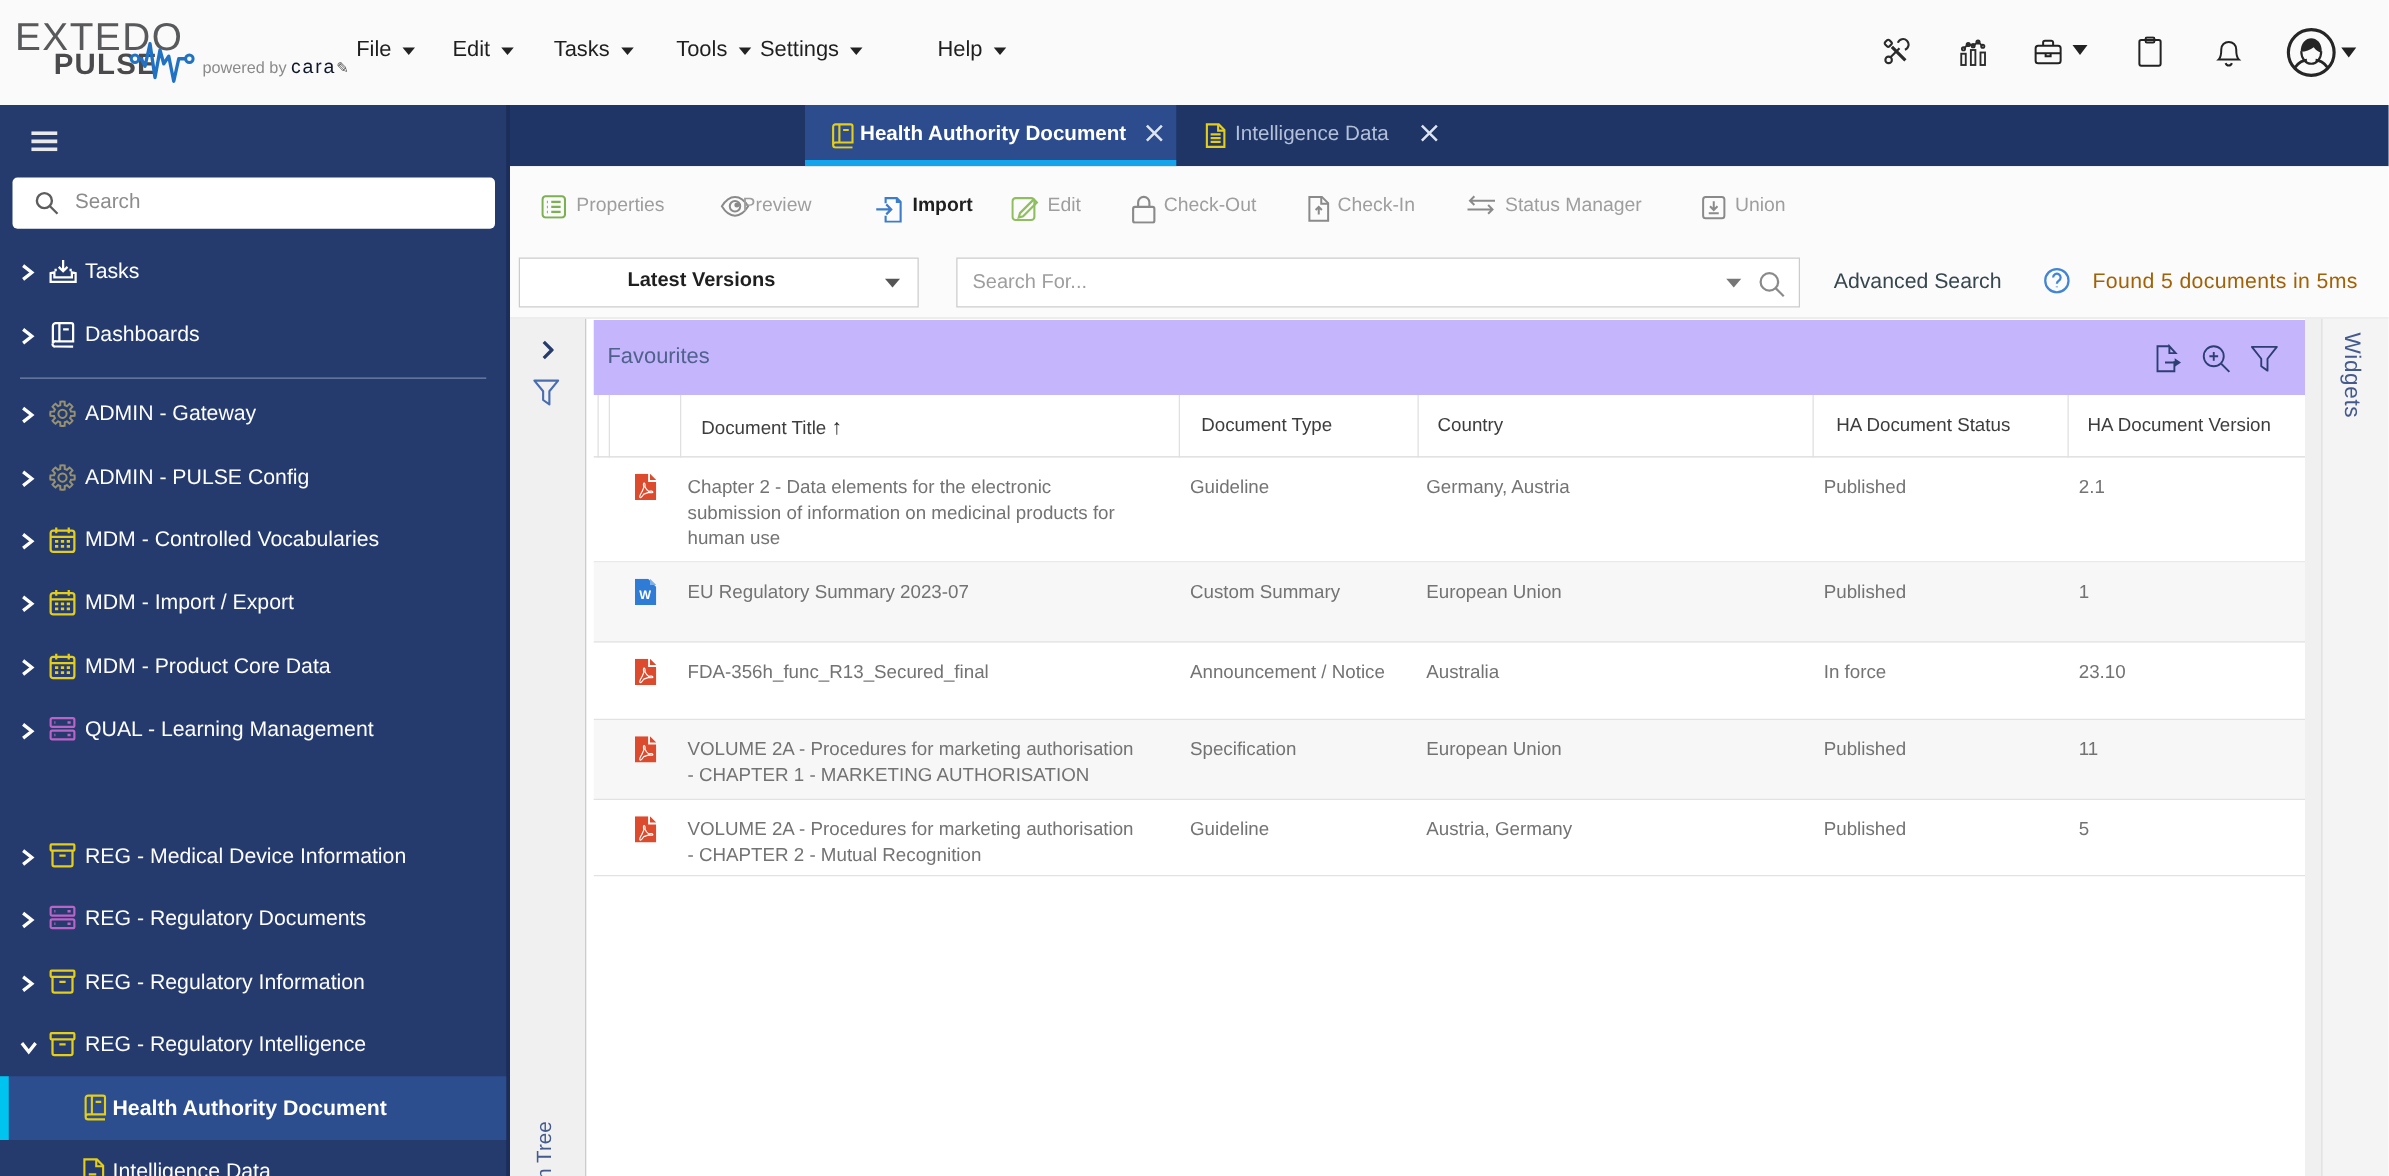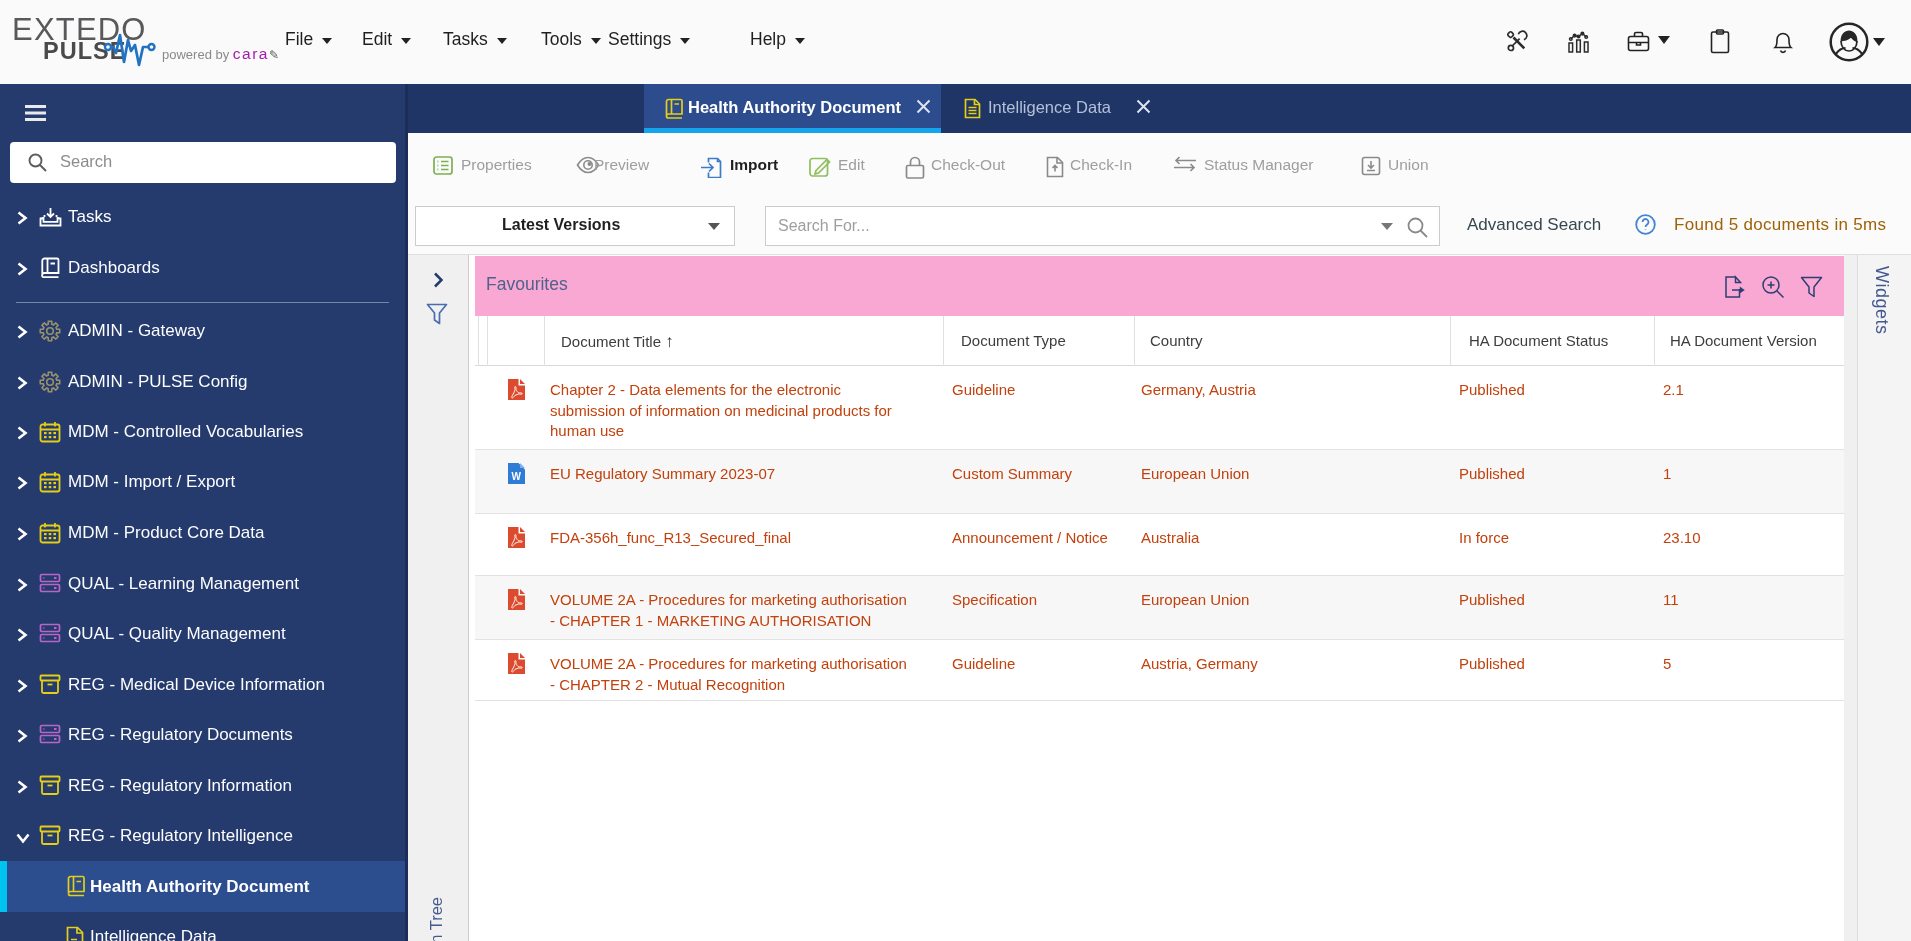--- a/index.html
+++ b/index.html
@@ -44,44 +44,44 @@
 #sf{position:absolute;left:357px;top:73px;width:675px;height:40px;background:#fff;border:1px solid #ccc}
 #sf .ph{position:absolute;left:12px;top:10px;font-size:16px;color:#9e9e9e}
 #sf .car{position:absolute;right:46px;top:16px;width:0;height:0;border-left:6px solid transparent;border-right:6px solid transparent;border-top:7px solid #777}
 #advs{position:absolute;left:1059px;top:82px;font-size:17px;color:#37474f}
 #found{position:absolute;left:1266px;top:82px;font-size:17px;letter-spacing:0.3px;color:#a16207}
 
 #content{position:absolute;left:408px;top:255px;width:1503px;height:686px;background:#fff}
 #strip{position:absolute;left:0;top:0;width:61px;height:686px;background:#f0f0f0;border-right:1px solid #ccc}
 #navtree{position:absolute;left:19px;top:642px;color:#44598e;font-size:16.5px;white-space:nowrap;writing-mode:vertical-rl;transform:rotate(180deg)}
 #panel{position:absolute;left:67px;top:0;width:1369px;height:686px}
-#phead{position:absolute;left:0;top:1px;width:1369px;height:60px;background:#f9a8d4}
+#phead{position:absolute;left:0;top:1px;width:1369px;height:60px;background:#c4b5fd}
 #phead .t{position:absolute;left:11px;top:18px;font-size:17.5px;color:#50618c}
 #thead{position:absolute;left:0;top:61px;width:1369px;height:50px;border-bottom:1px solid #d9d9d9;font-size:15px;color:#3d3d3d}
 #thead .c{position:absolute;top:16px;white-space:nowrap}
 .vb{position:absolute;top:0;height:50px;width:1px;background:#e0e0e0}
-.row{position:absolute;left:0;width:1369px;border-bottom:1px solid #e2e2e2;font-size:15px;color:#c2410c}
+.row{position:absolute;left:0;width:1369px;border-bottom:1px solid #e2e2e2;font-size:15px;color:#737373}
 .row .cell{position:absolute;top:14px;line-height:20.5px}
 .gray{background:#f7f7f7}
 #widgets{position:absolute;left:1449px;top:0;width:54px;height:686px;background:#f4f4f4;border-left:1px solid #ddd}
 #widgets span{position:absolute;left:13px;top:11px;color:#44598e;font-size:18px;letter-spacing:0.5px;writing-mode:vertical-rl}
 #sbtrack{position:absolute;left:1436px;top:0;width:13px;height:686px;background:#f0f0f0}
 </style>
 </head>
 <body>
 
 <div id="topbar">
   <div class="abs" style="left:12px;top:12px;font-size:31px;letter-spacing:1.2px;color:#58595b">EXTEDO</div>
   <div class="abs" style="left:43px;top:38px;font-size:23.5px;font-weight:700;letter-spacing:1px;color:#4a4a4c">PULSE</div>
   <svg class="abs" style="left:103px;top:28px" width="58" height="42" viewBox="0 0 58 42">
     <polyline points="7,19 10,19 13,25 17,7 21,34 25,12 28,23 32,17 36,37 40,19 46,19" fill="none" stroke="#2272c3" stroke-width="2.7" stroke-linejoin="round" stroke-linecap="round"></polyline>
     <circle cx="5" cy="19" r="3" fill="#fafafa" stroke="#2272c3" stroke-width="2.4"></circle>
     <circle cx="48.5" cy="19" r="3" fill="#fafafa" stroke="#2272c3" stroke-width="2.4"></circle>
   </svg>
-  <div class="abs" style="left:162px;top:45px;font-size:13px;color:#8a8a8a">powered by <span style="font-size:15.5px;color:#a21caf;letter-spacing:1.5px">cara</span><span style="font-size:12px;color:#555">✎</span></div>
+  <div class="abs" style="left:162px;top:45px;font-size:13px;color:#8a8a8a">powered by <span style="font-size:15.5px;color:#0f172a;letter-spacing:1.5px">cara</span><span style="font-size:12px;color:#555">✎</span></div>
   <span class="menu" style="left:285px">File<span class="car"></span></span>
   <span class="menu" style="left:362px">Edit<span class="car"></span></span>
   <span class="menu" style="left:443px">Tasks<span class="car"></span></span>
   <span class="menu" style="left:541px">Tools<span class="car"></span></span>
   <span class="menu" style="left:608px">Settings<span class="car"></span></span>
   <span class="menu" style="left:750px">Help<span class="car"></span></span>
 
   <svg class="abs" style="left:1506px;top:30px" width="22" height="23" viewBox="0 0 22 23">
       <g fill="none" stroke="#2b2b2b" stroke-width="1.7">
         <rect x="2.2" y="2.2" width="4.8" height="4.8" rx="1.4" transform="rotate(45 4.6 4.6)"></rect>
@@ -260,34 +260,20 @@
         </svg></span>
       <span class="ic"><svg width="22" height="20" viewBox="0 0 22 20">
           <g fill="none" stroke="#bb64c8" stroke-width="1.7">
             <rect x="1.5" y="1.5" width="19" height="7" rx="1.2"></rect>
             <rect x="1.5" y="11.5" width="19" height="7" rx="1.2"></rect>
             <path d="M15 5 h2.5 M15 15 h2.5" stroke-width="2"></path>
             <path d="M4.5 5 h0.8 M4.5 15 h0.8" stroke-width="2"></path>
           </g>
         </svg></span>
       <span class="lb">QUAL - Learning Management</span>
-    </div>
-  <div class="nav" style="top:525px">
-      <span class="chev"><svg width="12" height="14" viewBox="0 0 12 14">
-          <path d="M2.5 1.5 L9.5 7 L2.5 12.5" fill="none" stroke="#fff" stroke-width="2.6"></path>
-        </svg></span>
-      <span class="ic"><svg width="22" height="20" viewBox="0 0 22 20">
-          <g fill="none" stroke="#bb64c8" stroke-width="1.7">
-            <rect x="1.5" y="1.5" width="19" height="7" rx="1.2"></rect>
-            <rect x="1.5" y="11.5" width="19" height="7" rx="1.2"></rect>
-            <path d="M15 5 h2.5 M15 15 h2.5" stroke-width="2"></path>
-            <path d="M4.5 5 h0.8 M4.5 15 h0.8" stroke-width="2"></path>
-          </g>
-        </svg></span>
-      <span class="lb">QUAL - Quality Management</span>
     </div>
   <div class="nav" style="top:576px">
       <span class="chev"><svg width="12" height="14" viewBox="0 0 12 14">
           <path d="M2.5 1.5 L9.5 7 L2.5 12.5" fill="none" stroke="#fff" stroke-width="2.6"></path>
         </svg></span>
       <span class="ic"><svg width="22" height="21" viewBox="0 0 22 21">
           <g fill="none" stroke="#e4ce17" stroke-width="1.8">
             <rect x="1.5" y="1.5" width="19" height="5" rx="0.8"></rect>
             <path d="M3 6.5 v11 a1.5 1.5 0 0 0 1.5 1.5 h13 a1.5 1.5 0 0 0 1.5 -1.5 v-11"></path>
             <path d="M8.5 10.5 h5"></path>

